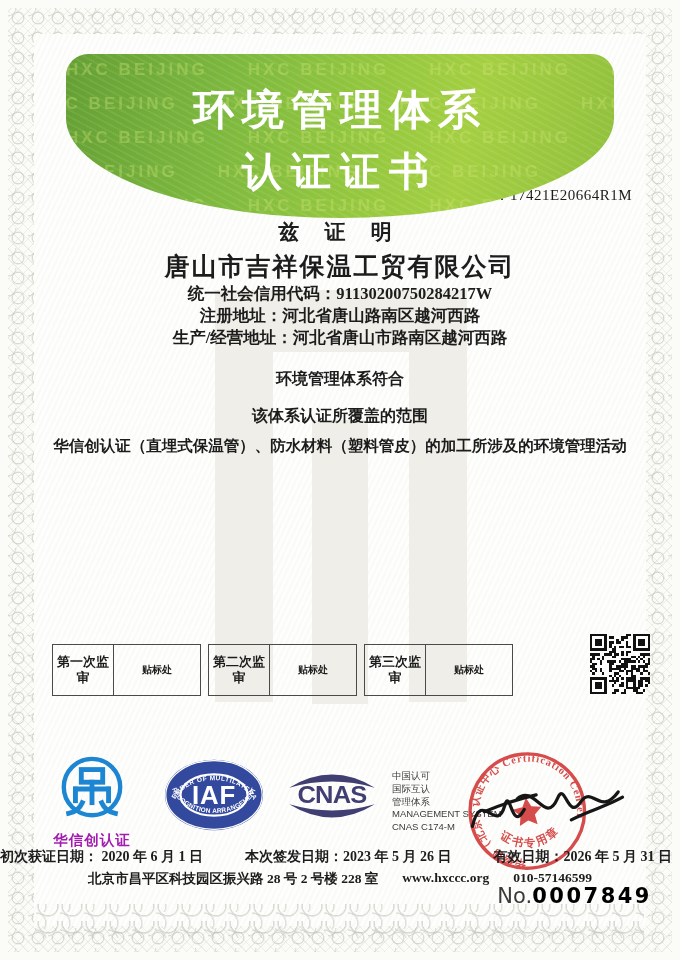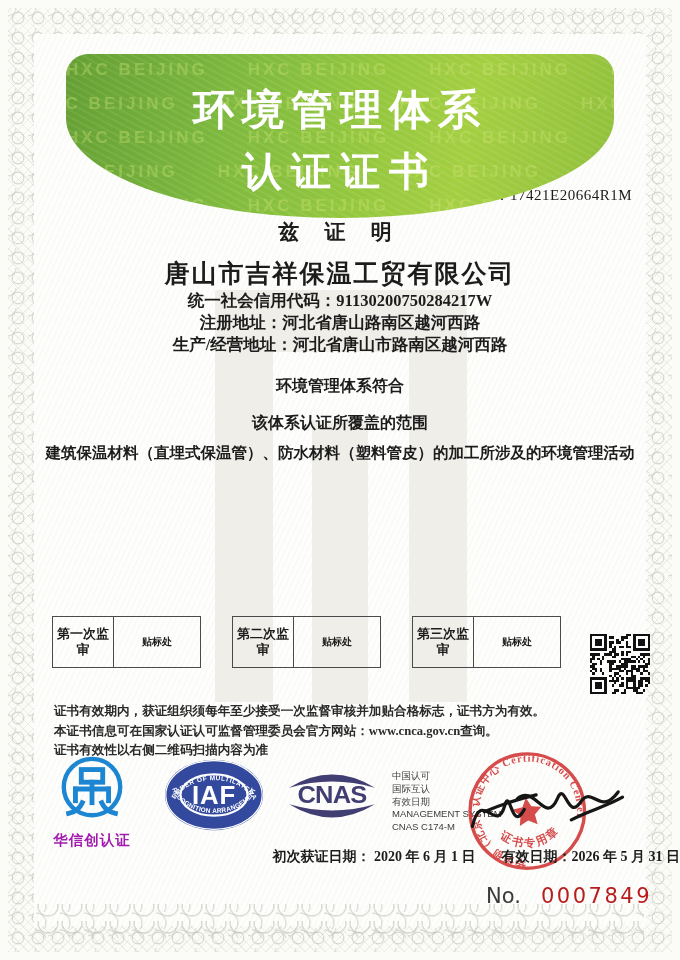--- a/index.html
+++ b/index.html
@@ -30,46 +30,46 @@
     overflow:hidden;text-align:center;}
   .g-wm{position:absolute;left:0;right:0;color:rgba(210,228,120,.35);font-family:"Liberation Sans",sans-serif;
     font-size:17px;font-weight:700;letter-spacing:3px;white-space:nowrap;}
   .g-title{position:relative;color:#ffffff;font-family:"Liberation Sans",sans-serif;font-weight:700;}
   .g-title .l1{margin-top:28px;font-size:42px;letter-spacing:7px;}
   .g-title .l2{margin-top:6px;font-size:40px;letter-spacing:9px;}
   .content{position:absolute;inset:0;z-index:4;}
   .cert-no{position:absolute;top:186px;right:48px;font-size:15px;letter-spacing:.5px;}
   .cert-body{position:absolute;top:218px;left:38px;right:38px;text-align:center;}
   .certify{font-size:21px;letter-spacing:10px;font-weight:600;text-align:center;}
-  .company{margin-top:11px;font-size:25px;font-weight:700;letter-spacing:2px;font-family:"Liberation Sans",sans-serif;}
+  .company{margin-top:4px;font-size:25px;font-weight:700;letter-spacing:2px;font-family:"Liberation Sans",sans-serif;}
   .info-line{margin-top:0;font-size:16.5px;font-weight:600;}
   .conform{margin-top:20px;font-size:16px;font-weight:600;}
   .standard{margin-top:9px;font-size:18.5px;font-weight:700;font-family:"Liberation Sans",sans-serif;}
   .scope-title{margin-top:16px;font-size:16px;font-weight:600;}
   .scope{margin-top:9px;font-size:15.5px;font-weight:700;}
-  .audit-row{position:absolute;top:616px;left:52px;display:flex;gap:31px;}
+  .audit-row{position:absolute;top:644px;left:52px;display:flex;gap:7px;}
   .audit-tbl{display:flex;border:1.3px solid #4a4a4a;height:50px;background:transparent;}
   .audit-tbl .c1{width:52px;border-right:1.3px solid #4a4a4a;display:flex;align-items:center;justify-content:center;
     text-align:center;font-size:13px;font-weight:600;line-height:1.25;padding:0 4px;}
   .audit-tbl .c2{width:86px;display:flex;align-items:center;justify-content:center;font-size:10px;font-weight:600;}
   .qr{position:absolute;top:634px;right:30px;width:60px;height:60px;}
   .notes{position:absolute;top:702px;left:54px;right:26px;font-size:12.6px;font-weight:600;line-height:1.55;color:#2a2a2a;}
   .logos{position:absolute;top:752px;left:44px;right:30px;height:110px;}
   .logo-hxc{position:absolute;left:0;top:2px;width:96px;text-align:center;}
   .logo-hxc .lbl{margin-top:1px;color:#a21caf;font-size:14.5px;font-weight:700;font-family:"Liberation Sans",sans-serif;letter-spacing:1px;}
   .logo-iaf{position:absolute;left:118px;top:6px;}
   .logo-cnas{position:absolute;left:238px;top:16px;}
   .cnas-text{position:absolute;left:348px;top:18px;font-family:"Liberation Sans",sans-serif;font-size:9.5px;line-height:1.35;color:#3c3c3c;}
   .stamp{position:absolute;right:-6px;top:-18px;transform:rotate(-6deg);}
-  .footer-dates{position:absolute;top:848px;left:0;right:0;display:flex;justify-content:flex-end;gap:26px;
+  .footer-dates{position:absolute;top:848px;left:0;right:8px;display:flex;justify-content:space-between;gap:26px;
     font-size:14px;font-weight:700;}
   .footer-addr{position:absolute;top:870px;left:0;right:0;display:flex;justify-content:center;gap:24px;
     font-size:13.5px;font-weight:700;z-index:5;}
   .serial{position:absolute;top:884px;right:28px;z-index:6;font-family:"DejaVu Sans",sans-serif;font-size:21px;color:#3a3a3a;}
-  .serial .num{color:#b91c1c;letter-spacing:2.5px;font-weight:400;margin-left:20px;}
+  .serial .num{color:#000000;letter-spacing:2.5px;font-weight:700;}
 </style>
 </head>
 <body>
 
 <div class="frame"></div>
 <div class="inner"></div>
 <div class="scallop"></div>
 
 <div class="wm-glyph">
   <div style="left:215px;top:290px;width:252px;height:62px;"></div>
@@ -98,21 +98,21 @@
   </div>
 
   <div class="cert-body">
     <div class="certify">兹 证 明</div>
     <div class="company">唐山市吉祥保温工贸有限公司</div>
     <div class="info-line">统一社会信用代码：91130200750284217W</div>
     <div class="info-line">注册地址：河北省唐山路南区越河西路</div>
     <div class="info-line">生产/经营地址：河北省唐山市路南区越河西路</div>
     <div class="conform">环境管理体系符合</div>
     <div class="scope-title">该体系认证所覆盖的范围</div>
-    <div class="scope">建筑保温材料（直埋式保温管）、防水材料（塑料管皮）的加工所涉及的环境管理活动</div>
+    <div class="scope">华信创认证（直埋式保温管）、防水材料（塑料管皮）的加工所涉及的环境管理活动</div>
   </div>
 
   <div class="audit-row">
     <div class="audit-tbl">
       <div class="c1">第一次监审</div>
       <div class="c2">贴标处</div>
     </div>
     <div class="audit-tbl">
       <div class="c1">第二次监审</div>
       <div class="c2">贴标处</div>
@@ -330,25 +330,20 @@
         <rect x="2" y="2" width="3" height="3"></rect>
         <rect x="18" y="0" width="7" height="7"></rect>
         <rect x="19" y="1" width="5" height="5" fill="#fff"></rect>
         <rect x="20" y="2" width="3" height="3"></rect>
         <rect x="0" y="18" width="7" height="7"></rect>
         <rect x="1" y="19" width="5" height="5" fill="#fff"></rect>
         <rect x="2" y="20" width="3" height="3"></rect>
       </g>
     </svg>
 
-  <div class="notes">
-    <div>证书有效期内，获证组织须每年至少接受一次监督审核并加贴合格标志，证书方为有效。</div>
-    <div>本证书信息可在国家认证认可监督管理委员会官方网站：www.cnca.gov.cn查询。</div>
-    <div>证书有效性以右侧二维码扫描内容为准</div>
-  </div>
 
   <div class="logos">
 
     <div class="logo-hxc">
       <svg width="78" height="72" viewBox="0 0 80 74">
         <circle cx="40" cy="34" r="29" fill="none" stroke="#1d86d2" stroke-width="4.5"></circle>
         <g stroke="#1d86d2" stroke-width="5" fill="none" stroke-linecap="square">
           <rect x="29" y="16" width="22" height="13"></rect>
           <line x1="40" y1="29" x2="40" y2="50"></line>
           <path d="M23 36 H57"></path>
@@ -384,21 +379,21 @@
       <svg width="100" height="56" viewBox="0 0 120 68">
         <path d="M 8,24 Q 60,-8 112,24 Q 60,9 8,24 Z" fill="#403e72"></path>
         <path d="M 8,44 Q 60,76 112,44 Q 60,59 8,44 Z" fill="#403e72"></path>
         <text x="60" y="45" text-anchor="middle" font-family="Liberation Sans,sans-serif" font-weight="bold" font-size="31" fill="#403e72" letter-spacing="-1" transform="scale(1,0.95)">CNAS</text>
       </svg>
     </div>
 
     <div class="cnas-text">
       <div>中国认可</div>
       <div>国际互认</div>
-      <div>有效日期</div>
+      <div>管理体系</div>
       <div>MANAGEMENT SYSTEM</div>
       <div>CNAS C174-M</div>
     </div>
 
     <div class="stamp">
       <svg width="200" height="150" viewBox="0 0 210 150" overflow="visible">
         <defs>
           <path id="stampRing" d="M 75,126 A 52,52 0 1 1 76,126"></path>
           <path id="stampBottom" d="M 38,92 A 45,45 0 0 0 112,92"></path>
         </defs>
@@ -417,21 +412,27 @@
           <path d="M66 60 C 86 46, 92 92, 108 64 C 118 46, 116 90, 132 70 C 146 54, 150 88, 172 64"></path>
           <path d="M120 88 C 140 80, 158 78, 176 70"></path>
           <path d="M30 70 C 50 64, 70 60, 86 58"></path>
         </g>
       </svg>
     </div>
   </div>
 
   <div class="footer-dates">
     <span>初次获证日期： 2020 年 6 月 1 日</span>
+    <span>本次签发日期：2023 年 5 月 26 日</span>
     <span>有效日期：2026 年 5 月 31 日</span>
   </div>
 
+  <div class="footer-addr">
+    <span>北京市昌平区科技园区振兴路 28 号 2 号楼 228 室</span>
+    <span>www.hxccc.org</span>
+    <span>010-57146599</span>
+  </div>
 
   <div class="serial">
     <span>No.</span><span class="num">0007849</span>
   </div>
 
 </div>
 
 </body></html>

